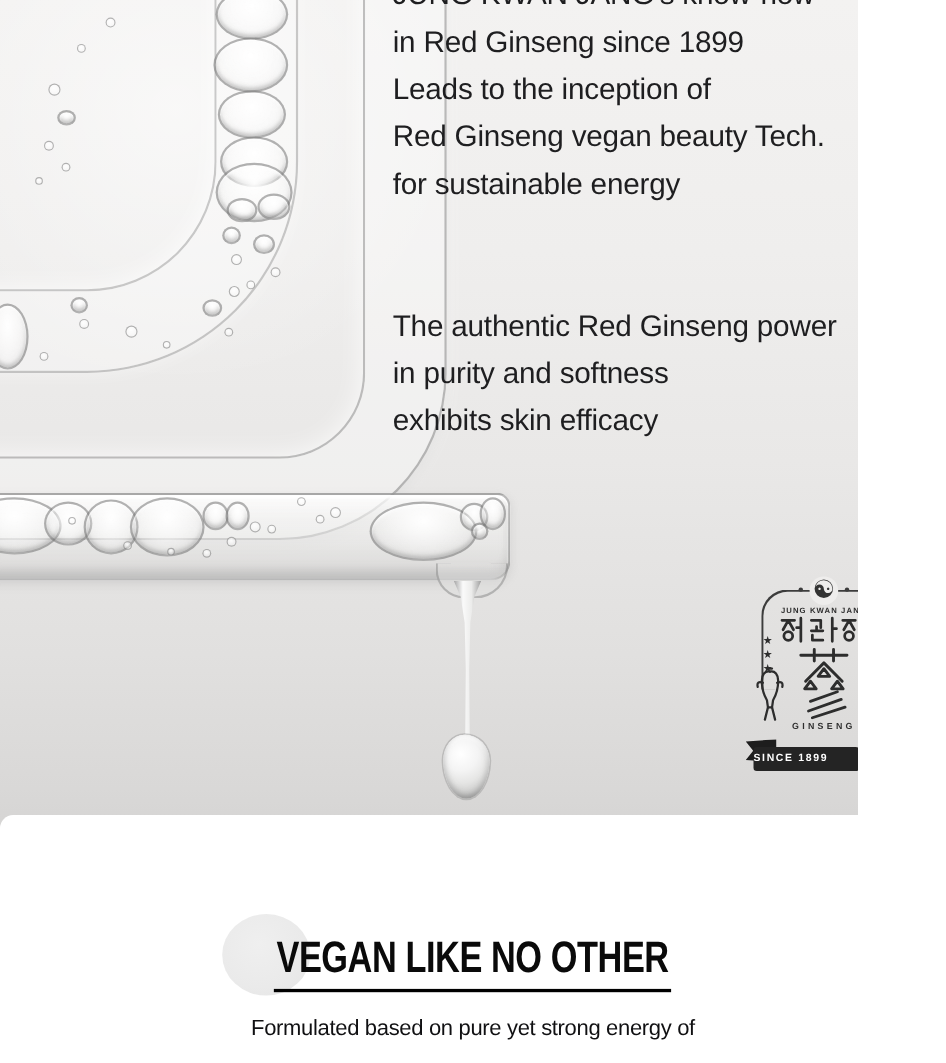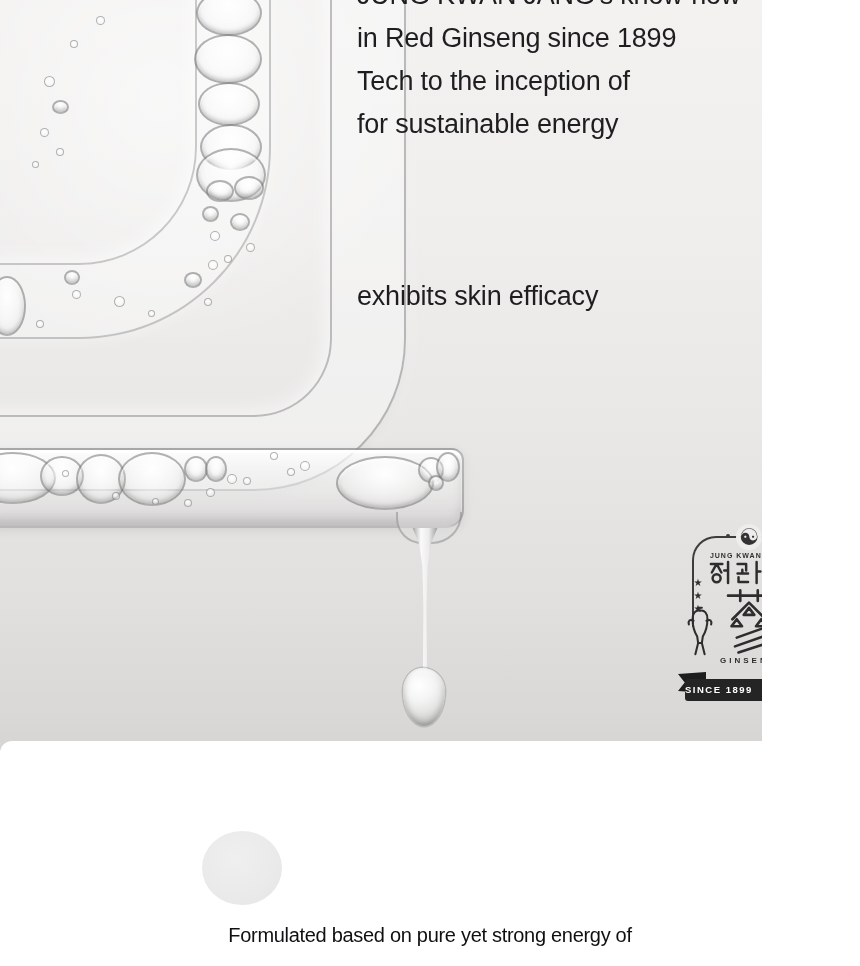--- a/index.html
+++ b/index.html
@@ -1,21 +1,21 @@
 <!DOCTYPE html>
 <html><head>
 <meta charset="utf-8">
 <style>
   html,body{margin:0;padding:0;}
   body{font-family:"Liberation Sans",sans-serif;background:#fff;}
   .page{position:relative;width:860px;height:966px;overflow:hidden;background:#fff;}
 
   
-  .hero{position:absolute;left:0;top:0;width:716px;height:762px;overflow:hidden;
-    background:linear-gradient(180deg,#f3f2f1 0%,#efeeed 30%,#e9e8e7 55%,#e1e0df 78%,#d9d8d7 94%,#d5d4d3 100%);padding-left:46px;}
+  .hero{position:absolute;left:0;top:0;width:780px;height:762px;overflow:hidden;
+    background:linear-gradient(180deg,#f3f2f1 0%,#efeeed 30%,#e9e8e7 55%,#e1e0df 78%,#d9d8d7 94%,#d5d4d3 100%);}
   .hero::before{content:"";position:absolute;left:-120px;top:-140px;width:560px;height:480px;border-radius:50%;
     background:radial-gradient(circle,rgba(255,255,255,.55) 0%,rgba(255,255,255,0) 70%);}
 
   .tube{position:absolute;border-style:solid;border-color:rgba(252,252,252,.38);background:transparent;}
   .tube-b{left:-420px;top:-432px;width:545px;height:625px;border-width:72px;border-radius:190px;
     box-shadow:0 0 0 2px rgba(128,128,128,.40),inset 0 0 0 2px rgba(128,128,128,.40),
       inset 0 0 26px rgba(255,255,255,.9),0 0 18px rgba(255,255,255,.5);}
   .tube-a{left:-172px;top:-335px;width:432px;height:680px;border-width:72px;border-radius:150px;
     box-shadow:0 0 0 2px rgba(120,120,120,.45),inset 0 0 0 2px rgba(120,120,120,.45),
       inset 0 0 26px rgba(255,255,255,.9),0 0 20px rgba(255,255,255,.55),0 6px 10px rgba(150,150,150,.18);}
@@ -141,24 +141,27 @@
         <div class="bub dot" style="left: 62px; top: 470px; width: 5px; height: 5px;"></div>
         <div class="bub" style="left: 336px; top: 456px; width: 94px; height: 50px;"></div>
         <div class="bub" style="left: 418px; top: 457px; width: 22px; height: 22px;"></div>
         <div class="bub" style="left: 436px; top: 452px; width: 20px; height: 26px;"></div>
         <div class="bub" style="left: 428px; top: 475px; width: 12px; height: 12px;"></div>
       </div>
 
     <div class="hero-copy p1">
       <div>JUNG KWAN JANG's know-how</div>
       <div>in Red Ginseng since 1899</div>
-      <div>Tech to the inception of</div>
+      <div>Leads to the inception of</div>
+      <div>Red Ginseng vegan beauty Tech.</div>
       <div>for sustainable energy</div>
     </div>
     <div class="hero-copy p2">
+      <div>The authentic Red Ginseng power</div>
+      <div>in purity and softness</div>
       <div>exhibits skin efficacy</div>
     </div>
 
     <div class="logo">
       <div class="arch"></div>
       <span class="arch-dot l"></span>
       <span class="arch-dot r"></span>
       <div class="taegeuk">☯</div>
       <div class="brand-small">JUNG KWAN JANG</div>
 
@@ -203,15 +206,18 @@
       <div class="ribbon">
         <div class="tail l"></div>
         <div class="tail r"></div>
         <div class="band">SINCE 1899</div>
       </div>
     </div>
   </section>
 
   <section class="panel"></section>
   <div class="circle-accent"></div>
+  <h2 class="vegan-heading" style="margin:0;">
+    <span>VEGAN LIKE NO OTHER</span>
+  </h2>
   <div class="vegan-sub">Formulated based on pure yet strong energy of</div>
 
 </div>
 
 </body></html>

